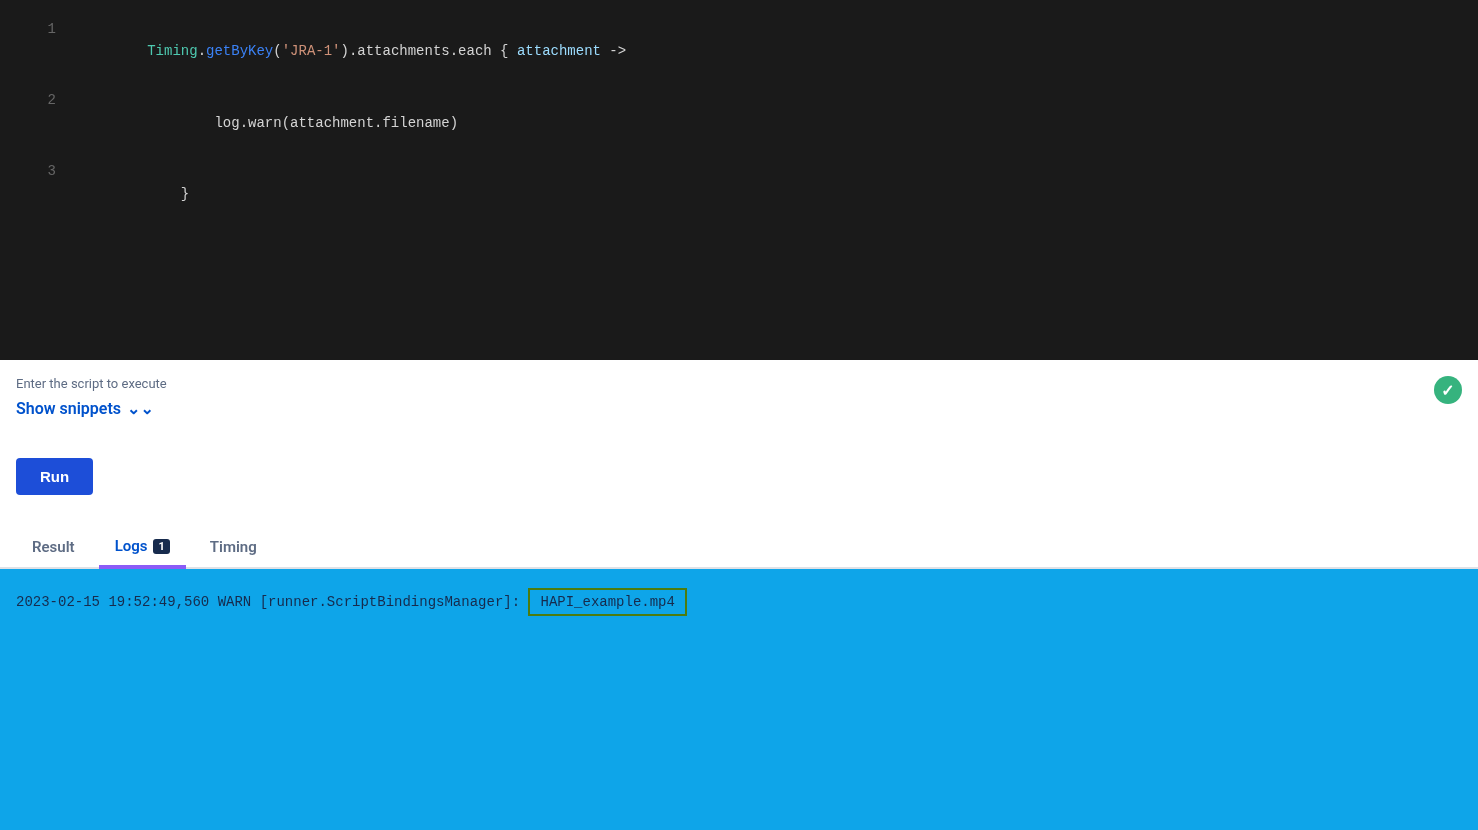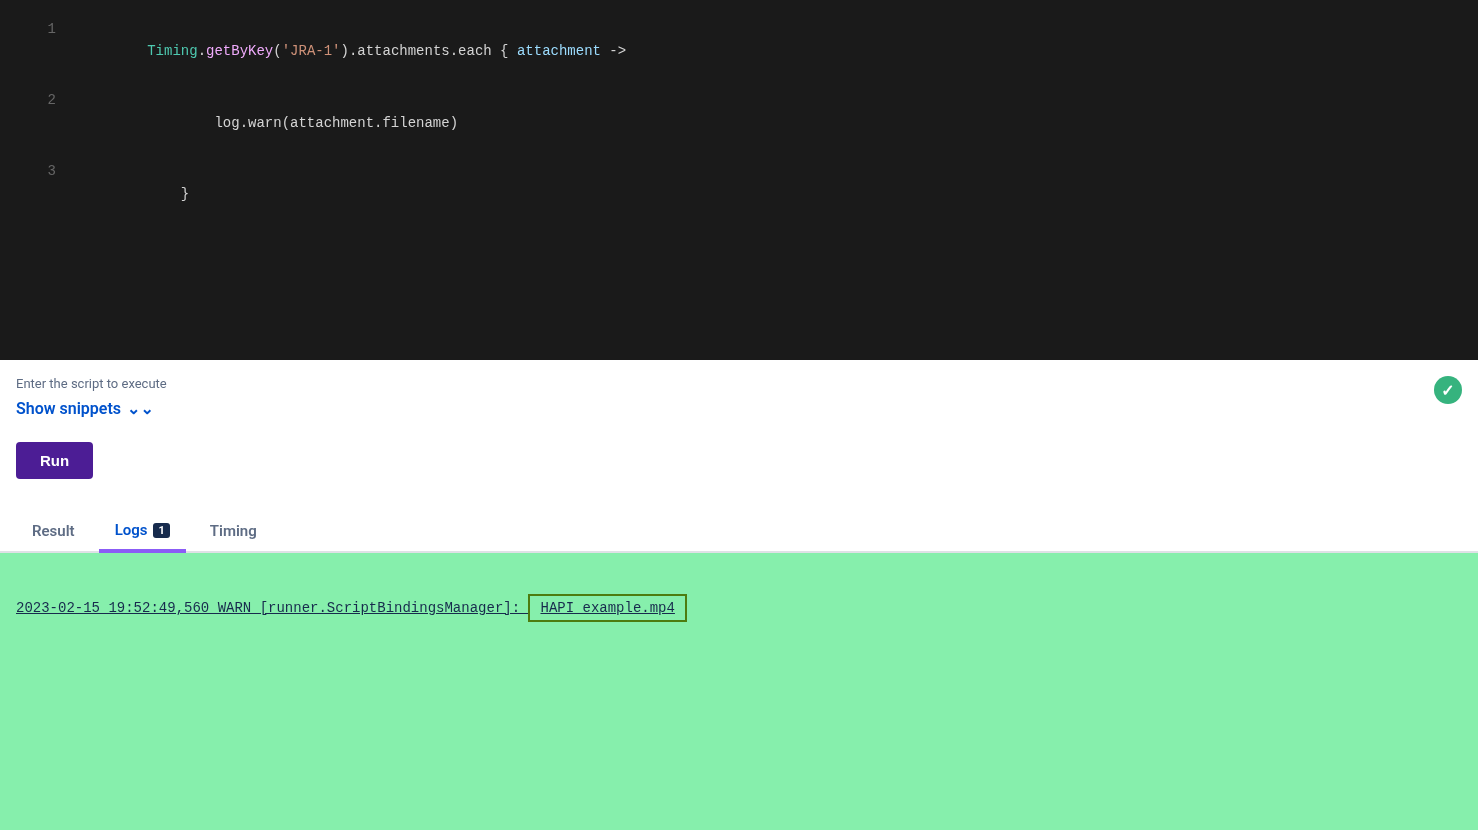--- a/index.html
+++ b/index.html
@@ -68,54 +68,54 @@
       user-select: none;
       font-size: 14px;
     }
 
     .line-content {
       color: #e0e0e0;
       white-space: pre;
     }
 
     .token-class { color: #4ec9b0; }
-    .token-method { color: #f0abfc; }
+    .token-method { color: #3b82f6; }
     .token-string { color: #ce9178; }
     .token-param { color: #9cdcfe; }
     .token-default { color: #d4d4d4; }
 
     .script-hint {
       font-size: 13px;
       color: #5e6c84;
       margin-bottom: 8px;
     }
 
     .show-snippets-row {
       display: flex;
       align-items: center;
       gap: 6px;
-      margin-bottom: 16px;
+      margin-bottom: 32px;
     }
 
     .show-snippets-link {
       font-size: 16px;
       font-weight: 600;
       color: #0052cc;
       cursor: pointer;
       text-decoration: none;
     }
 
     .chevron-down-icon {
       color: #0052cc;
       font-size: 16px;
       font-weight: 700;
     }
 
     .run-button {
-      background: #4c1d95;
+      background: #1d4ed8;
       color: #fff;
       border: none;
       border-radius: 4px;
       padding: 10px 24px;
       font-size: 15px;
       font-weight: 600;
       cursor: pointer;
       margin-bottom: 16px;
     }
 
@@ -150,24 +150,23 @@
       background: #172b4d;
       color: #fff;
       border-radius: 3px;
       font-size: 11px;
       padding: 1px 5px;
       font-weight: 700;
     }
 
     
     .log-output {
-      padding: 41px 16px;
-      background: #86efac;
+      padding: 19px 16px;
+      background: #0ea5e9;
       flex: 1;
-      text-decoration: underline;
     }
 
     .log-line {
       font-family: 'Courier New', Courier, monospace;
       font-size: 14px;
       color: #172b4d;
       display: flex;
       align-items: baseline;
       gap: 0;
       flex-wrap: nowrap;

